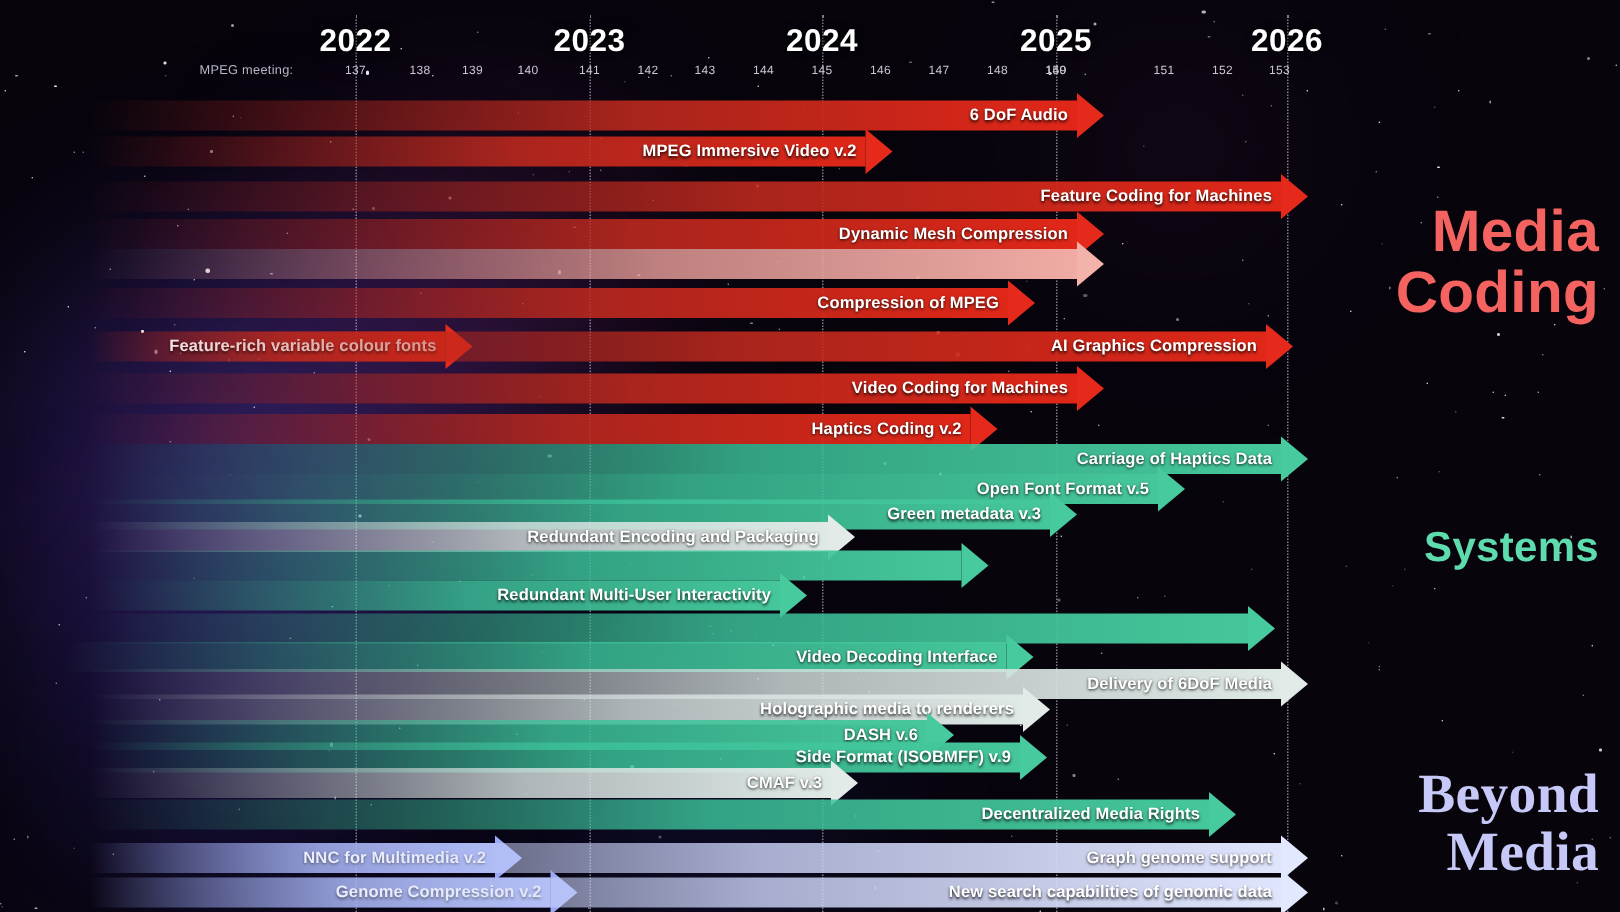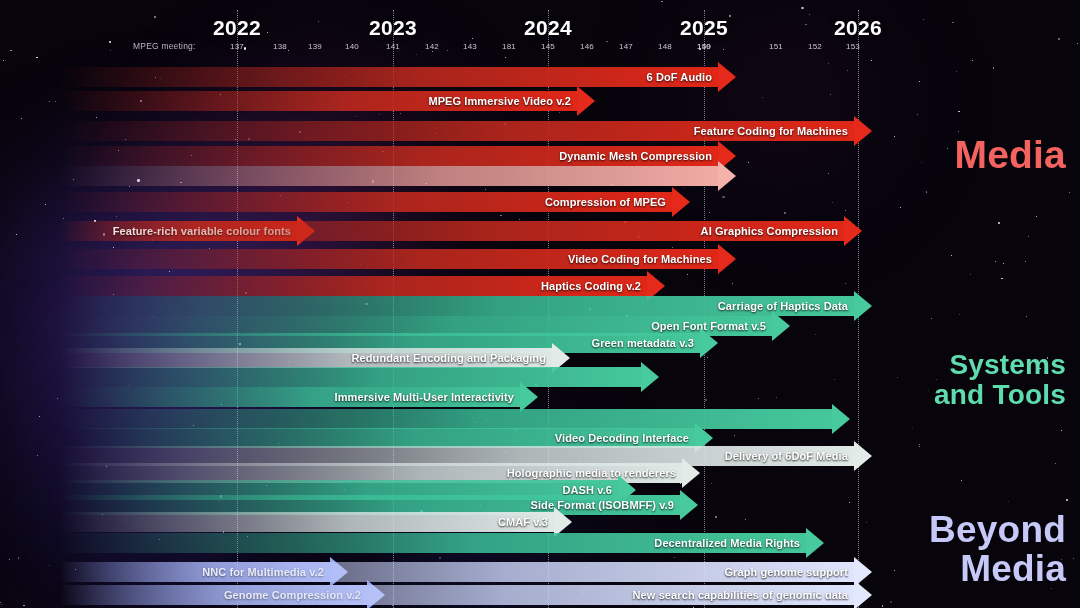--- a/index.html
+++ b/index.html
@@ -89,21 +89,21 @@
   .c-blue2 .body { background:linear-gradient(to right, rgba(210,218,252,0) 0%, rgba(190,200,248,.32) 20%, rgba(205,214,250,.8) 56%, #dfe5fd 100%); }
   .c-blue2 .head { border-left:18px solid #e2e8fd; }
 
   
   .cat {
     position:absolute; text-align:right; right:14px;
     font-weight:bold; line-height:1.06; letter-spacing:.2px;
   }
   .cat-media   { color:#f4635f; font-size:39px; top:134px; }
   .cat-systems { color:#5fdcae; font-size:28px; top:350px; }
-  .cat-beyond  { color:#c6c9f7; font-size:37px; top:510px; }
+  .cat-beyond  { color:#c6c9f7; font-size:37px; top:510px;font-family:Liberation Serif, serif; }
 </style>
 </head>
 <body>
 
 <div id="stage">
 
   <div class="nebula neb-a"></div>
   <div class="nebula neb-b"></div>
   <div class="nebula neb-c"></div>
   <div class="nebula neb-d"></div>
@@ -390,21 +390,21 @@
         <div class="year" style="left:858px">2026</div>
       </div>
     <div id="meetings">
         <div class="mtg" style="left:237px">137</div>
         <div class="mtg" style="left:280px">138</div>
         <div class="mtg" style="left:315px">139</div>
         <div class="mtg" style="left:352px">140</div>
         <div class="mtg" style="left:393px">141</div>
         <div class="mtg" style="left:432px">142</div>
         <div class="mtg" style="left:470px">143</div>
-        <div class="mtg" style="left:509px">181</div>
+        <div class="mtg" style="left:509px">144</div>
         <div class="mtg" style="left:548px">145</div>
         <div class="mtg" style="left:587px">146</div>
         <div class="mtg" style="left:626px">147</div>
         <div class="mtg" style="left:665px">148</div>
         <div class="mtg" style="left:704px">149</div>
         <div class="mtg" style="left:704px">150</div>
         <div class="mtg" style="left:776px">151</div>
         <div class="mtg" style="left:815px">152</div>
         <div class="mtg" style="left:853px">153</div>
       </div>
@@ -480,27 +480,27 @@
         <div class="head" style="left:492px"></div>
         <div class="lbl" style="right:24px">Redundant Encoding and Packaging</div>
       </div>
       <div class="bar c-green" style="left:60px;top:367px;width:599px">
         <div class="body" style="width:581px"></div>
         <div class="head" style="left:581px"></div>
       </div>
       <div class="bar c-green" style="left:60px;top:387px;width:478px">
         <div class="body" style="width:460px"></div>
         <div class="head" style="left:460px"></div>
-        <div class="lbl" style="right:24px">Immersive Multi-User Interactivity</div>
+        <div class="lbl" style="right:24px">Redundant Multi-User Interactivity</div>
       </div>
       <div class="bar c-green" style="left:60px;top:409px;width:790px">
         <div class="body" style="width:772px"></div>
         <div class="head" style="left:772px"></div>
       </div>
-      <div class="bar c-green" style="left:68px;top:428px;width:645px">
+      <div class="bar c-green" style="left:44px;top:428px;width:645px">
         <div class="body" style="width:627px"></div>
         <div class="head" style="left:627px"></div>
         <div class="lbl" style="right:24px">Video Decoding  Interface</div>
       </div>
       <div class="bar c-grey" style="left:60px;top:446px;width:812px">
         <div class="body" style="width:794px"></div>
         <div class="head" style="left:794px"></div>
         <div class="lbl" style="right:24px">Delivery of 6DoF Media</div>
       </div>
       <div class="bar c-grey" style="left:60px;top:463px;width:640px">
@@ -545,23 +545,23 @@
       </div>
       <div class="bar c-blue2" style="left:60px;top:585px;width:812px">
         <div class="body" style="width:794px"></div>
         <div class="head" style="left:794px"></div>
         <div class="lbl" style="right:24px">New search capabilities of genomic data</div>
       </div>
     </div>
 
   <div class="cat cat-media">
     <div>Media</div>
+    <div>Coding</div>
   </div>
   <div class="cat cat-systems">
     <div>Systems</div>
-    <div>and Tools</div>
   </div>
   <div class="cat cat-beyond">
     <div>Beyond</div>
     <div>Media</div>
   </div>
 
 </div>
 
 </body></html>

